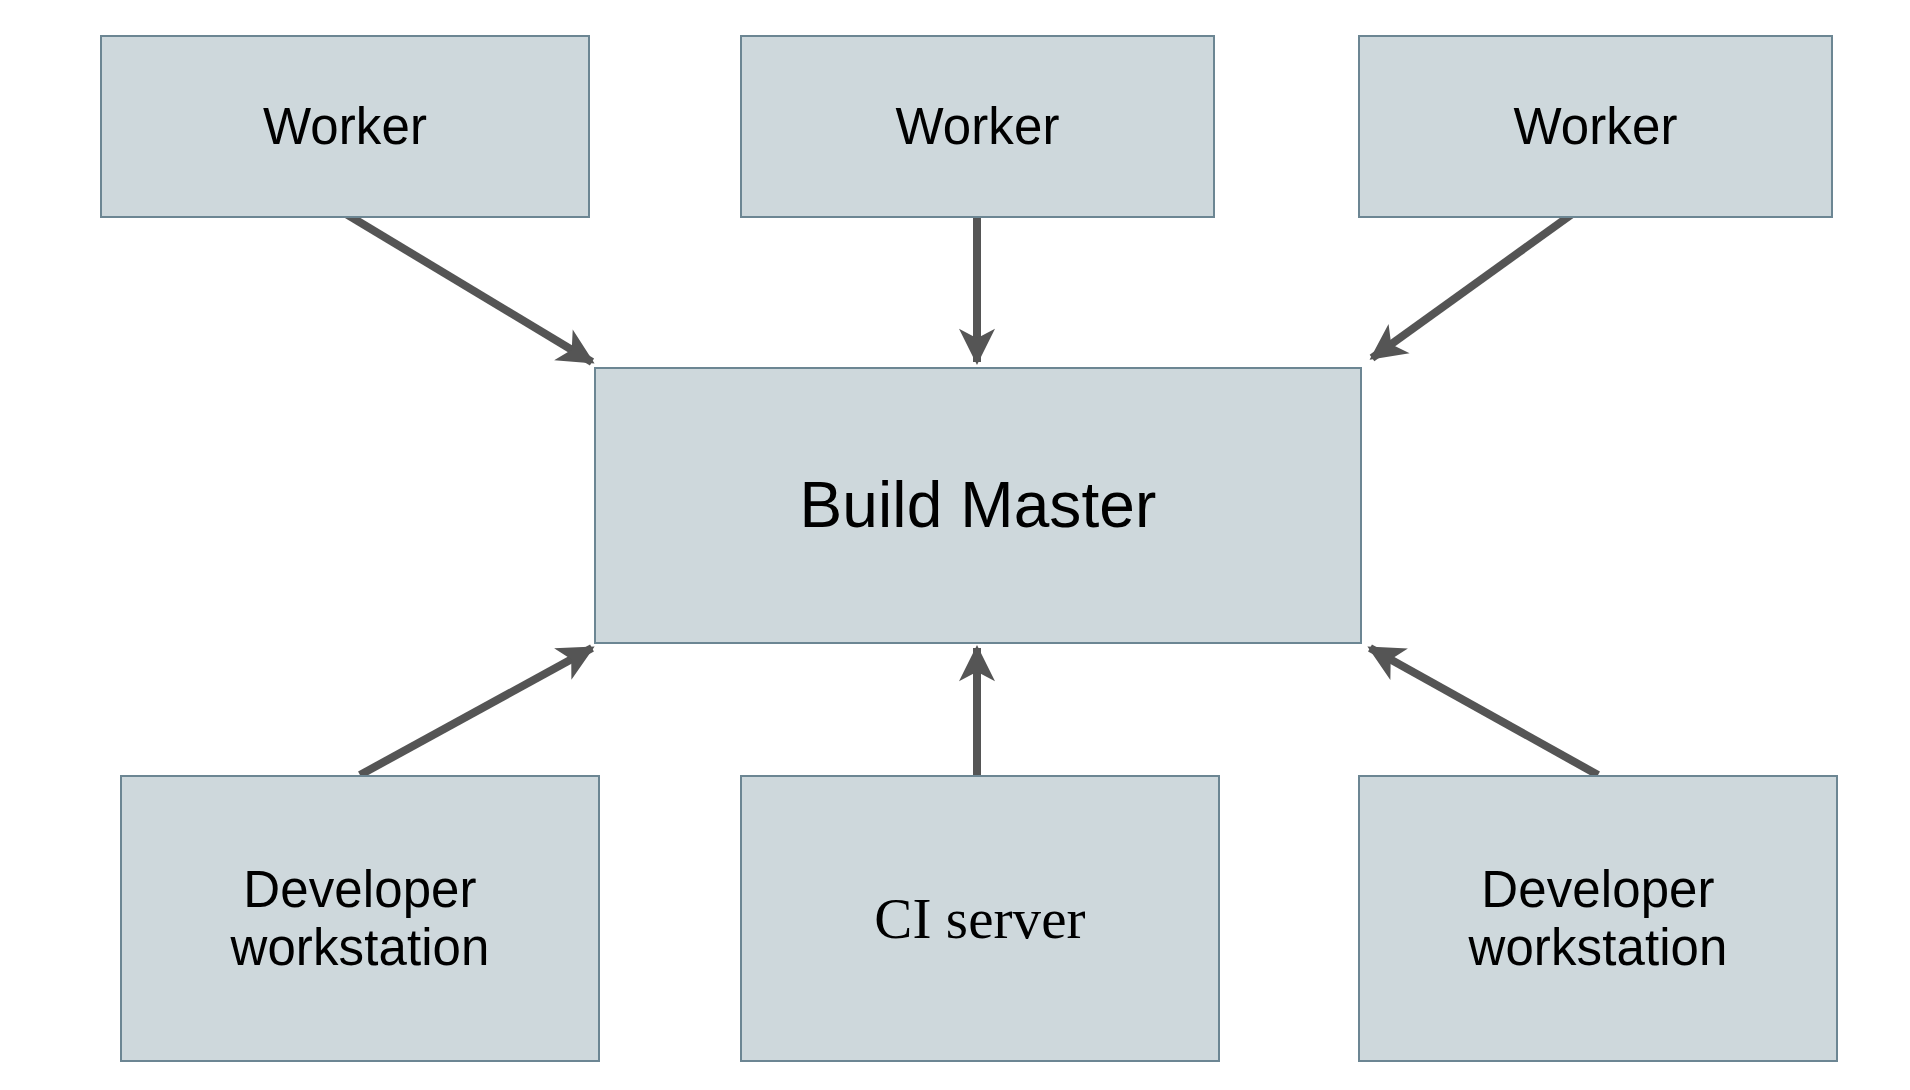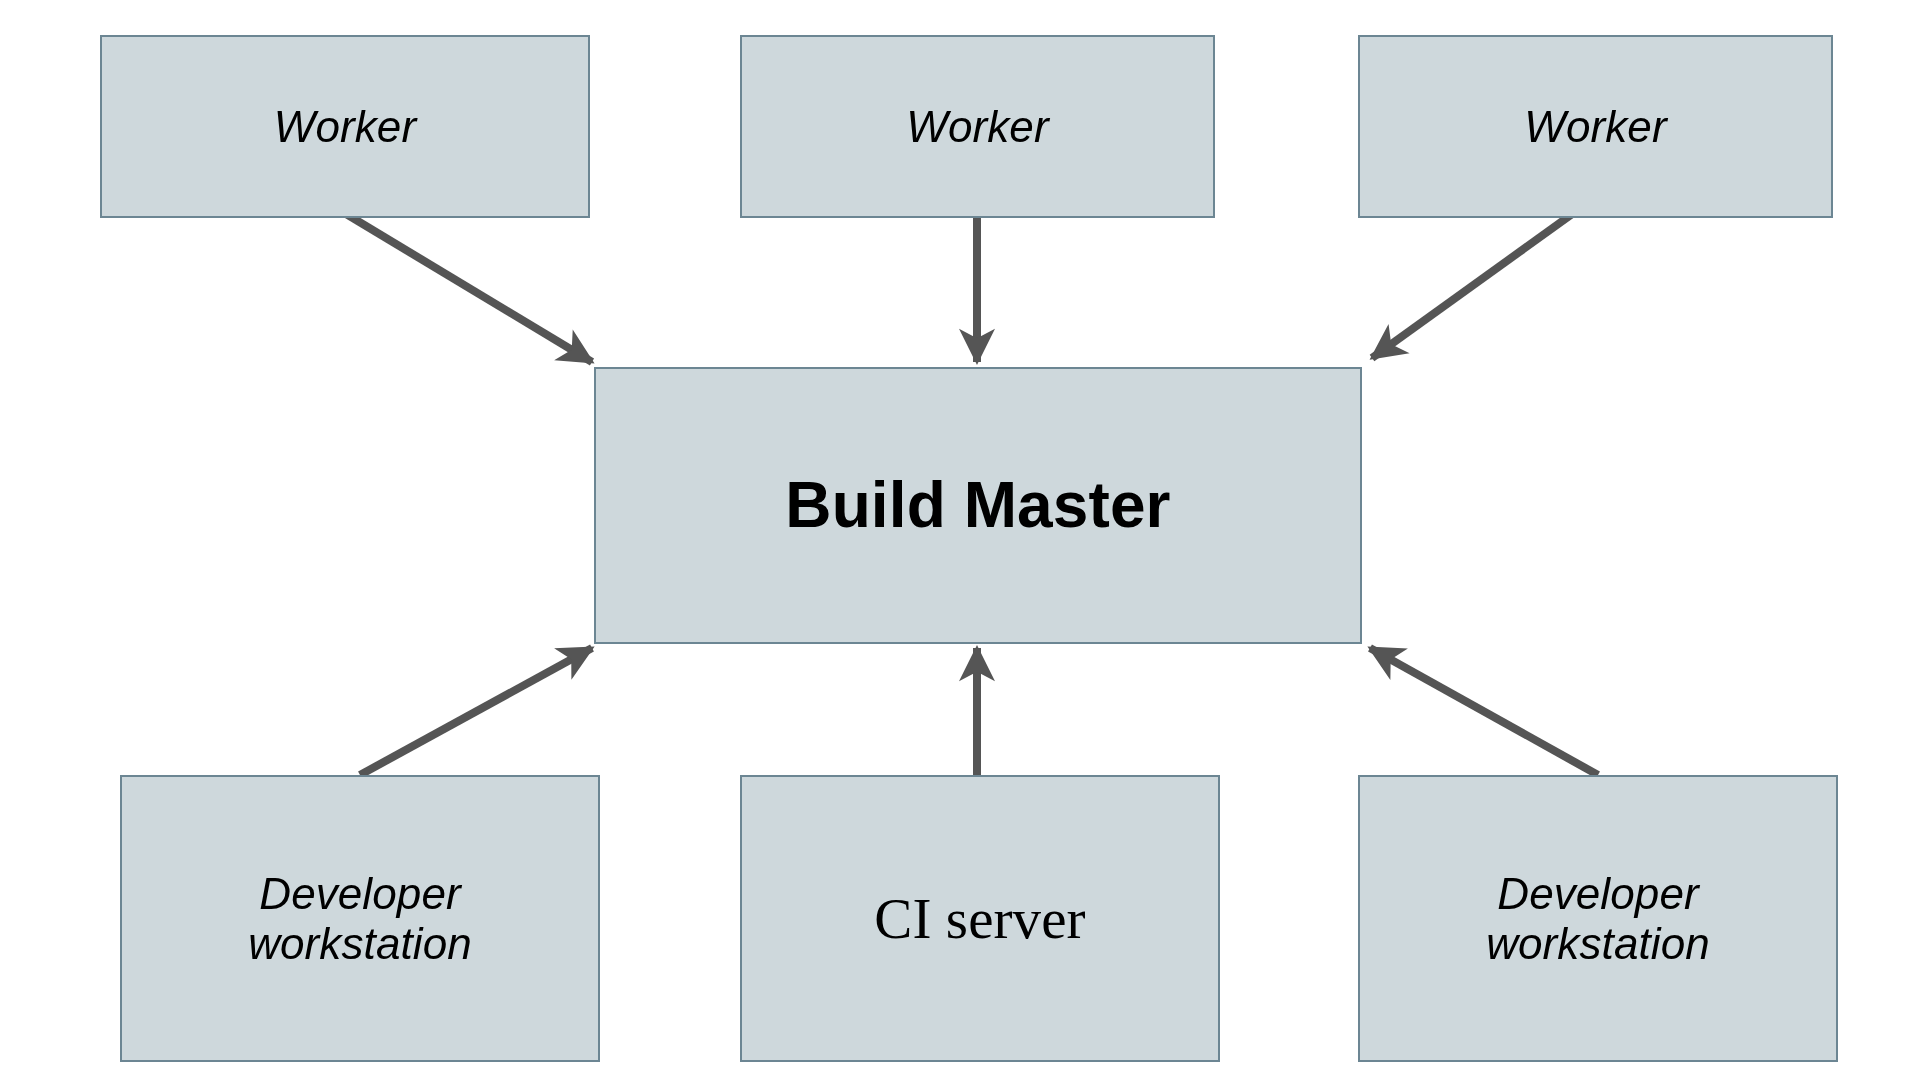--- a/index.html
+++ b/index.html
@@ -34,22 +34,22 @@
     justify-content: center;
     text-align: center;
   }
   .node-label {
     color: #000000;
     font-weight: 400;
     line-height: 1.12;
     white-space: pre-line;
     letter-spacing: 0.1px;
   }
-  .size-lg   { font-size: 44px; font-style: italic; }
-  .size-xl   { font-size: 64px; font-weight: bold; }
+  .size-lg   { font-size: 51px; }
+  .size-xl   { font-size: 64px; }
   .size-md   { font-size: 57px; }
 
   
   #node-worker-1     { left: 100px;  top: 35px;  width: 490px; height: 183px; }
   #node-worker-2     { left: 740px;  top: 35px;  width: 475px; height: 183px; }
   #node-worker-3     { left: 1358px; top: 35px;  width: 475px; height: 183px; }
   #node-build-master { left: 594px;  top: 367px; width: 768px; height: 277px; }
   #node-dev-left     { left: 120px;  top: 775px; width: 480px; height: 287px; }
   #node-ci-server    { left: 740px;  top: 775px; width: 480px; height: 287px; font-family: Liberation Serif, serif; }
   #node-dev-right    { left: 1358px; top: 775px; width: 480px; height: 287px; }

